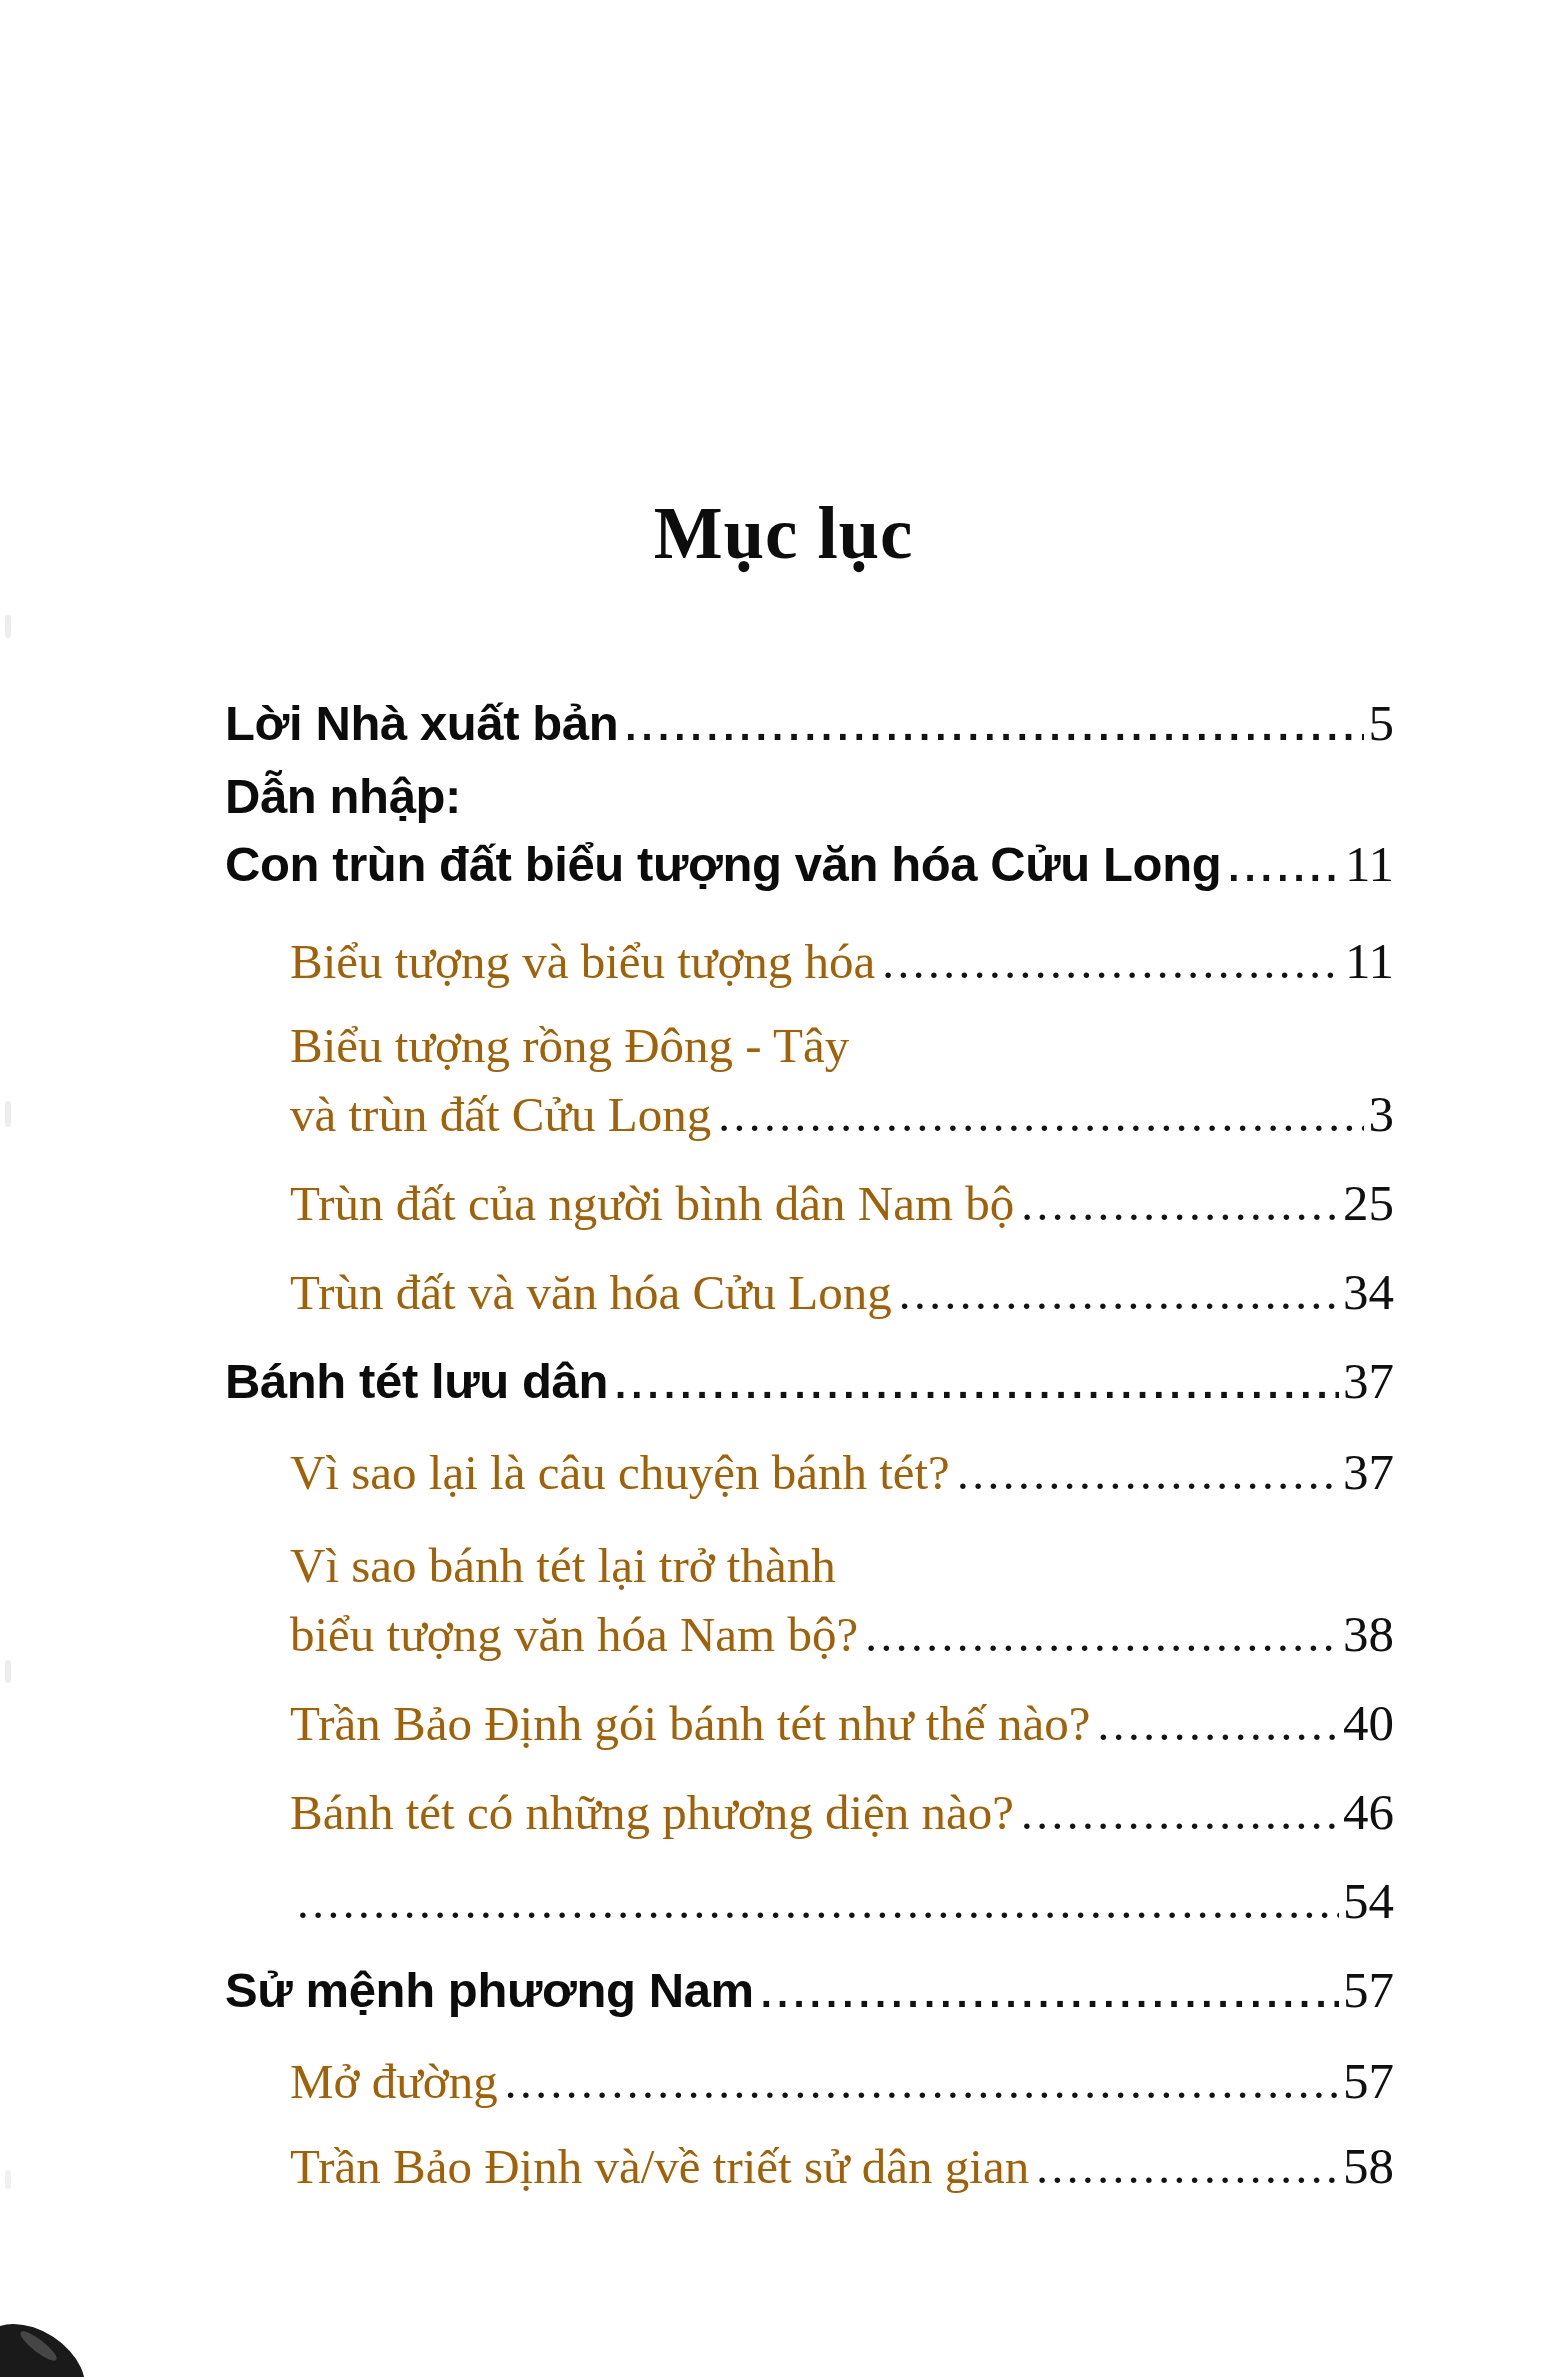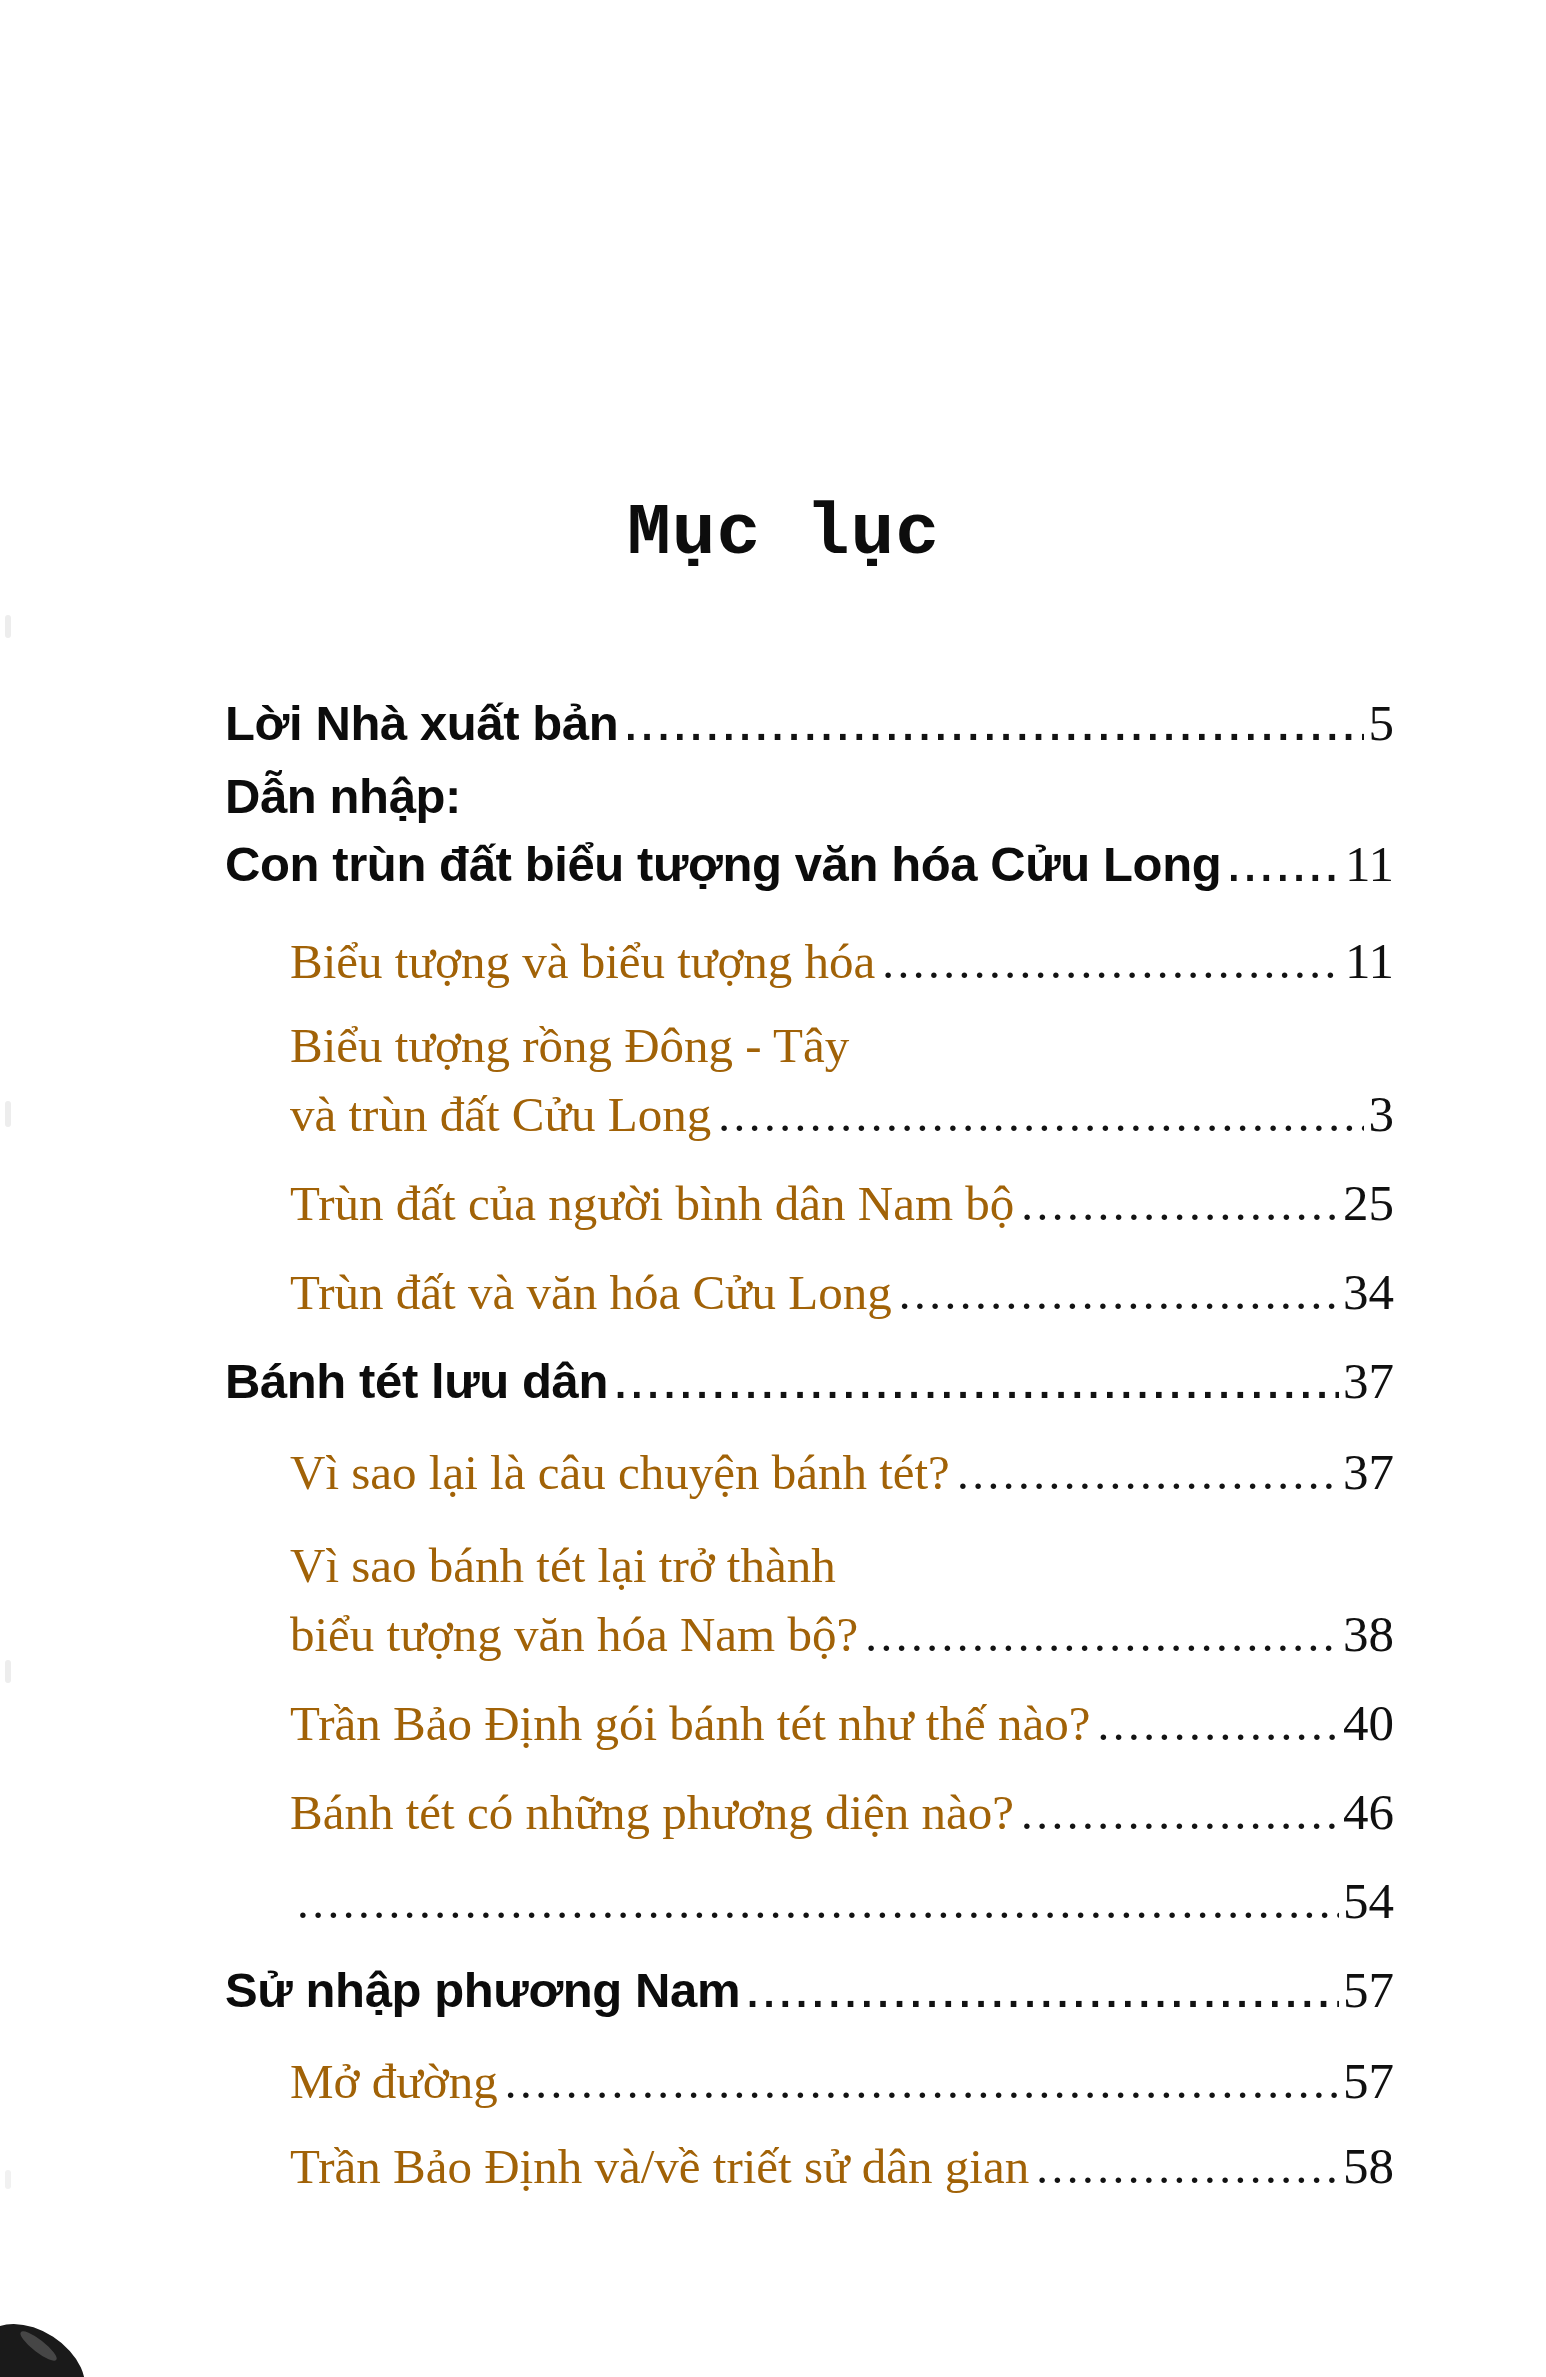--- a/index.html
+++ b/index.html
@@ -8,21 +8,21 @@
     width: 1547px;
     height: 2377px;
     background: #ffffff;
     color: #111111;
     overflow: hidden;
     font-family: "Liberation Serif", serif;
   }
   .title {
     margin: 491px 0 0 0;
     text-align: center;
-    font-family: Liberation Mono, monospace;
+    font-family: Liberation Serif, serif;
     font-weight: 700;
     font-size: 73px;
     line-height: 86px;
     letter-spacing: 0.9px;
     color: #0d0d0d;
     padding-left: 20px;
   }
   .toc {
     margin: 112px 153px 0 225px; 
   }
@@ -208,21 +208,21 @@
         </div>
       </div>
       <div class="row sub">
         <div class="line">
           <span class="dots">............................................................................................................................................................................................................................</span>
           <span class="num">54</span>
         </div>
       </div>
       <div class="row heading">
         <div class="line">
-          <span class="label">Sử nhập phương Nam</span>
+          <span class="label">Sử mệnh phương Nam</span>
           <span class="dots">............................................................................................................................................................................................................................</span>
           <span class="num">57</span>
         </div>
       </div>
       <div class="row sub">
         <div class="line">
           <span class="label">Mở đường</span>
           <span class="dots">............................................................................................................................................................................................................................</span>
           <span class="num">57</span>
         </div>

